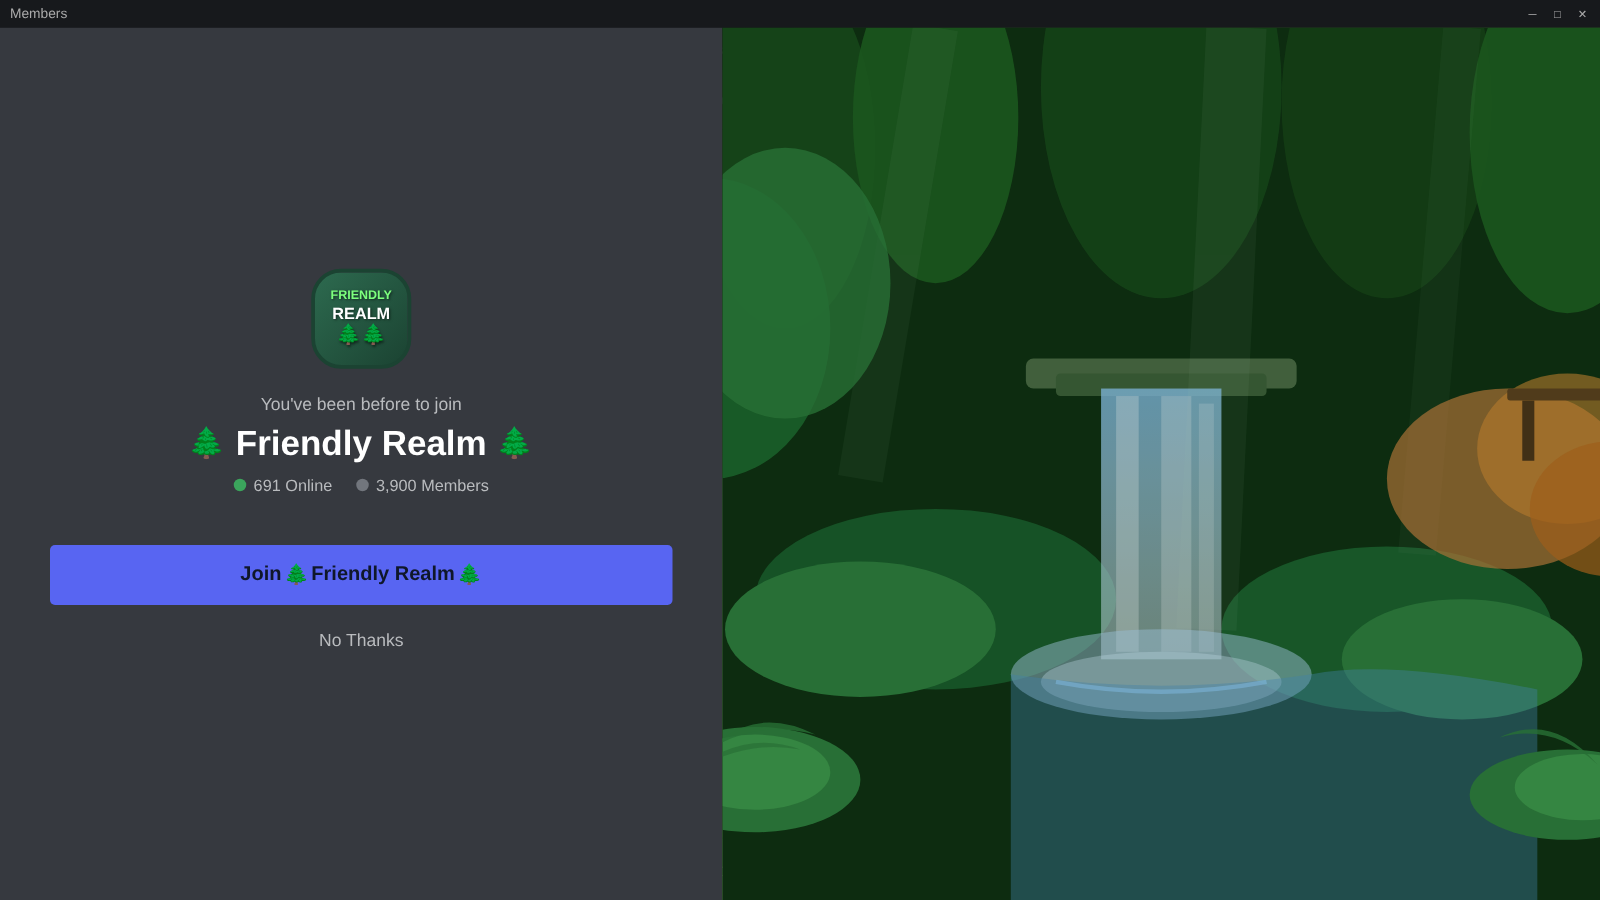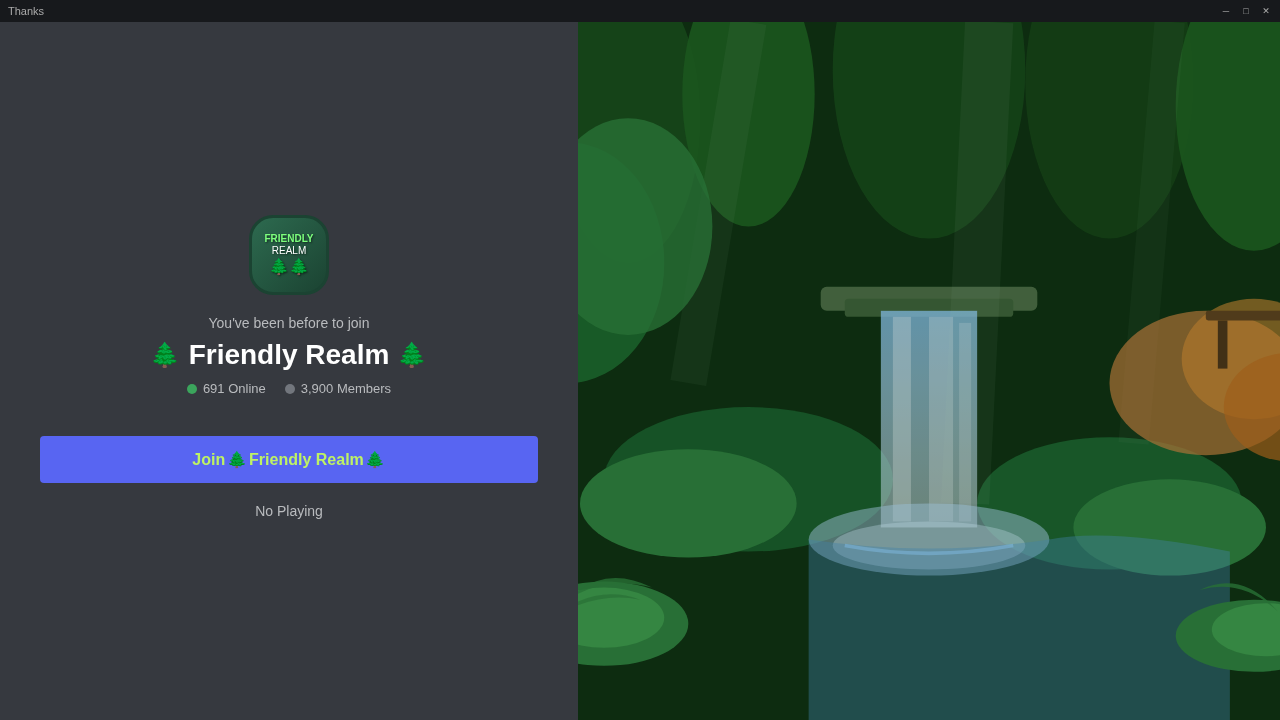--- a/index.html
+++ b/index.html
@@ -519,21 +519,21 @@
     .stat-dot {
       width: 10px; height: 10px;
       border-radius: 50%;
     }
     .stat-dot.online { background: #3ba55c; }
     .stat-dot.gray { background: #72767d; }
 
     #join-btn {
       width: 100%;
       background: #5865f2;
-      color: #bef264;
+      color: #0f172a;
       border: none;
       padding: 14px;
       border-radius: 4px;
       font-size: 16px;
       font-weight: 600;
       cursor: pointer;
       margin-bottom: 12px;
       display: flex;
       align-items: center;
       justify-content: center;
@@ -567,21 +567,21 @@
       position: absolute;
       top: 22px; left: 0; right: 0; bottom: 0;
       background: rgba(0,0,0,0.5);
       z-index: 499;
     }
   </style>
 </head>
 <body>
 
 <div id="titlebar">
-  <span id="titlebar-title">Thanks</span>
+  <span id="titlebar-title">Members</span>
   <div id="titlebar-controls">
     <div class="titlebar-btn">─</div>
     <div class="titlebar-btn">□</div>
     <div class="titlebar-btn">✕</div>
   </div>
 </div>
 
 <div id="app">
 
   <div id="notification-bar">
@@ -798,21 +798,21 @@
 
 <div id="bg-dim"></div>
 
 <div id="modal-overlay">
 
   <div id="modal-left">
 
     <div id="server-logo">
       <div id="server-logo-text">
         <div style="font-size:10px;font-weight:900;color:#7dff7d;">FRIendly</div>
-        <div style="font-size:10px;font-weight:400;color:#fff;">REALM</div>
+        <div style="font-size:13px;font-weight:700;color:#fff;">REALM</div>
         <div style="font-size:16px;">🌲🌲</div>
       </div>
     </div>
 
     <div id="invite-text">You've been before to join</div>
 
     <div id="server-name-row">
       <span style="font-size:24px;">🌲</span>
       <span id="server-name-display">Friendly Realm</span>
       <span style="font-size:24px;">🌲</span>
@@ -829,21 +829,21 @@
       </div>
     </div>
 
     <button id="join-btn">
       <span>Join</span>
       <span>🌲</span>
       <span>Friendly Realm</span>
       <span>🌲</span>
     </button>
 
-    <button id="no-thanks-btn">No Playing</button>
+    <button id="no-thanks-btn">No Thanks</button>
 
   </div>
 
   <div id="modal-right">
     <svg id="forest-scene" viewBox="0 0 700 580" preserveAspectRatio="xMidYMid slice">
 
       <defs>
         <radialGradient id="skyGrad" cx="50%" cy="0%" r="80%">
           <stop offset="0%" style="stop-color:#c8e6c9;stop-opacity:0.3"></stop>
           <stop offset="100%" style="stop-color:#1b4332;stop-opacity:1"></stop>

